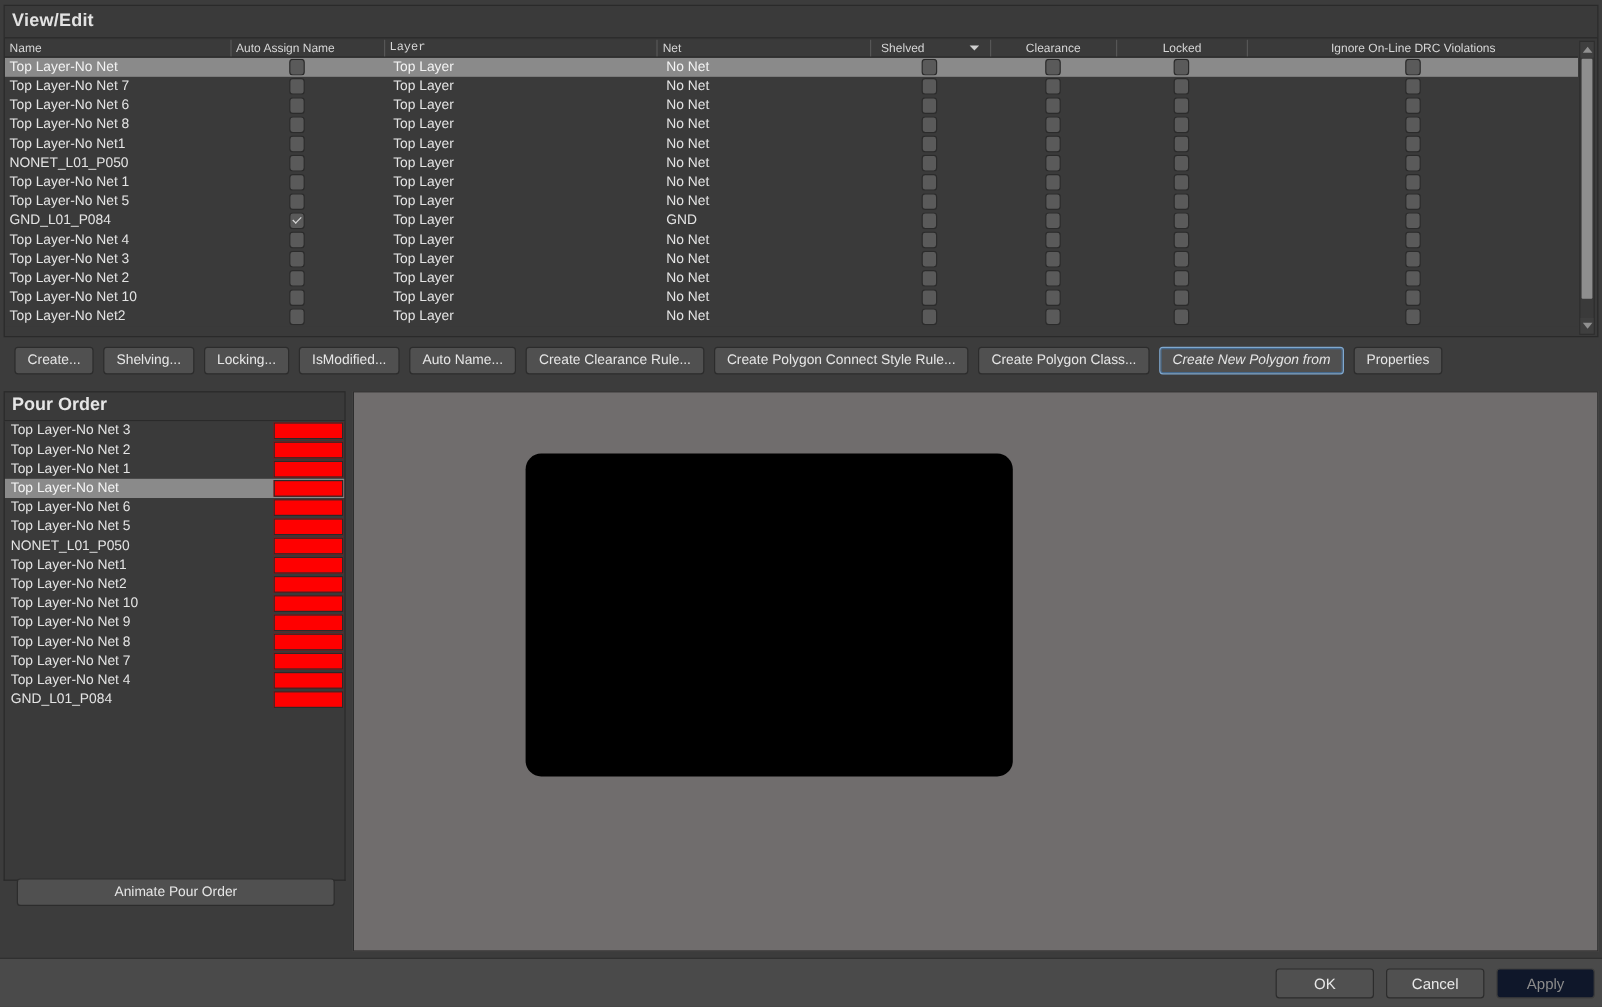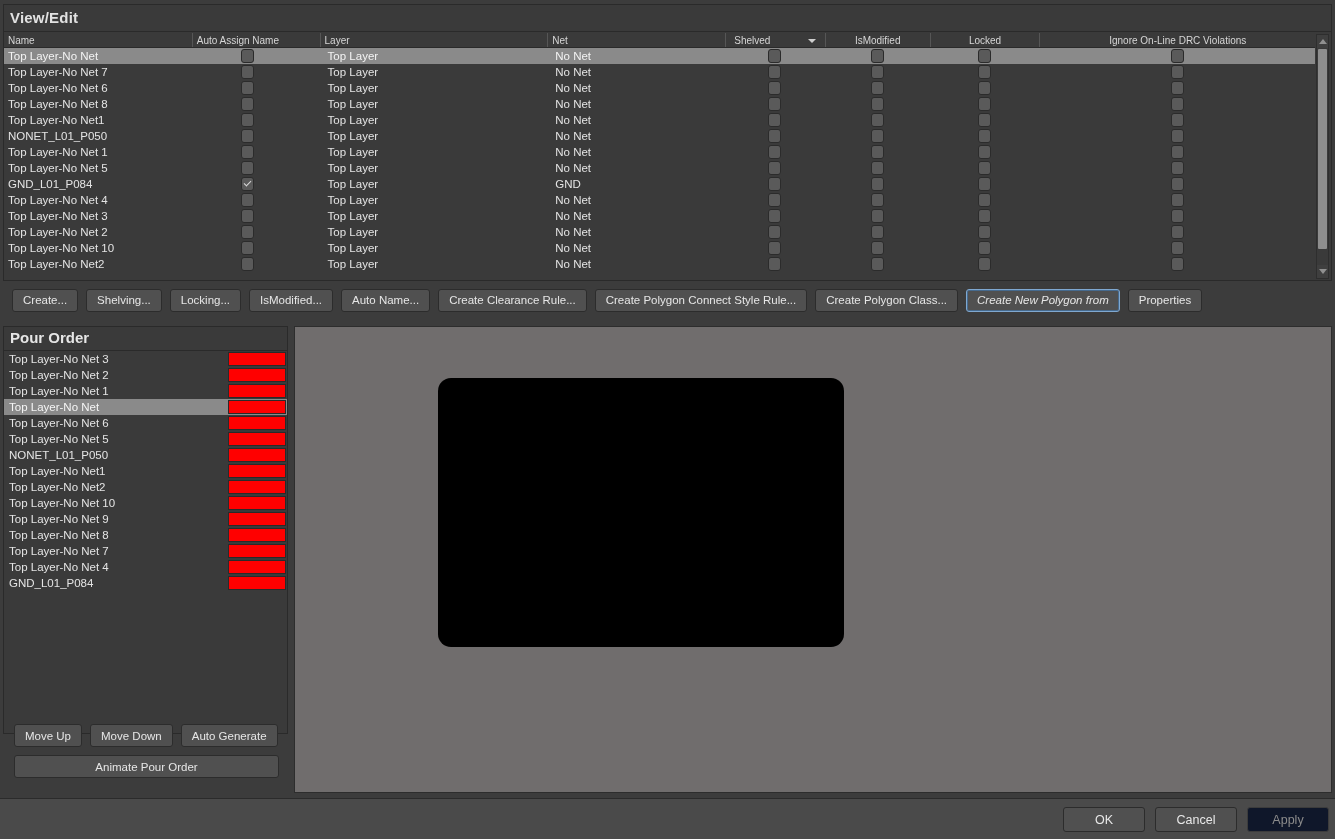--- a/index.html
+++ b/index.html
@@ -227,24 +227,24 @@
 
 <div class="dialog">
 
   <div class="viewedit">
     <div class="ve-title">View/Edit</div>
 
     <div class="grid-wrap">
       <div class="grid-header" id="gridHeader">
           <div class="gh" style="width: 188px;"><span>Name</span></div>
           <div class="gh" style="width: 128px;"><span>Auto Assign Name</span></div>
-          <div class="gh" style="width: 228px;"><span>Layer</span></div>
+          <div class="gh" style="width: 228px; font-family: Liberation Mono, monospace;"><span>Layer</span></div>
           <div class="gh" style="width: 178px;"><span>Net</span></div>
           <div class="gh ctr" style="width: 100px;"><span>Shelved</span><span class="sort-arrow"></span></div>
-          <div class="gh ctr" style="width: 105px;"><span>IsModified</span></div>
+          <div class="gh ctr" style="width: 105px;"><span>Clearance</span></div>
           <div class="gh ctr" style="width: 110px;"><span>Locked</span></div>
           <div class="gh ctr" style="width: 276px;"><span>Ignore On-Line DRC Violations</span></div>
         </div>
       <div class="grid-body" id="gridBody">
           <div class="grow sel">
             <div class="gc" style="width: 188px;">Top Layer-No Net</div>
             <div class="gc ctr" style="width: 128px; padding-left: 0px; justify-content: flex-end; padding-right: 66px;">
               <div class="cbox"></div>
             </div>
             <div class="gc" style="width: 228px; padding-left: 8px;">Top Layer</div>
@@ -567,25 +567,20 @@
           <div class="pp-row"><span class="pp-name">Top Layer-No Net1</span><span class="pp-swatch" style="background: rgb(255, 0, 0);"></span></div>
           <div class="pp-row"><span class="pp-name">Top Layer-No Net2</span><span class="pp-swatch" style="background: rgb(255, 0, 0);"></span></div>
           <div class="pp-row"><span class="pp-name">Top Layer-No Net 10</span><span class="pp-swatch" style="background: rgb(255, 0, 0);"></span></div>
           <div class="pp-row"><span class="pp-name">Top Layer-No Net 9</span><span class="pp-swatch" style="background: rgb(255, 0, 0);"></span></div>
           <div class="pp-row"><span class="pp-name">Top Layer-No Net 8</span><span class="pp-swatch" style="background: rgb(255, 0, 0);"></span></div>
           <div class="pp-row"><span class="pp-name">Top Layer-No Net 7</span><span class="pp-swatch" style="background: rgb(255, 0, 0);"></span></div>
           <div class="pp-row"><span class="pp-name">Top Layer-No Net 4</span><span class="pp-swatch" style="background: rgb(255, 0, 0);"></span></div>
           <div class="pp-row"><span class="pp-name">GND_L01_P084</span><span class="pp-swatch" style="background: rgb(255, 0, 0);"></span></div>
         </div>
       <div class="pp-btns">
-        <div class="pp-btnrow" id="pourBtns">
-            <div class="btn">Move Up</div>
-            <div class="btn">Move Down</div>
-            <div class="btn">Auto Generate</div>
-          </div>
         <div class="btn pp-wide">Animate Pour Order</div>
       </div>
     </div>
 
     <div class="preview">
       <div class="board"></div>
     </div>
   </div>
 
   <div class="footer">

